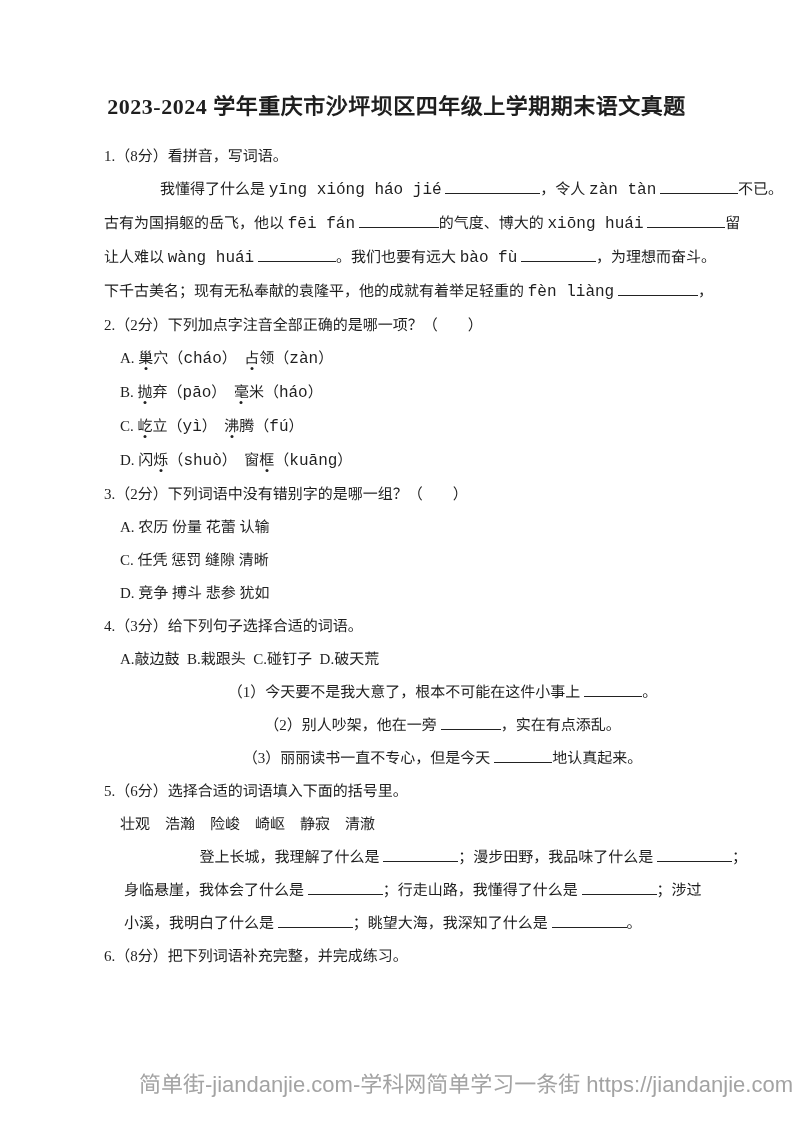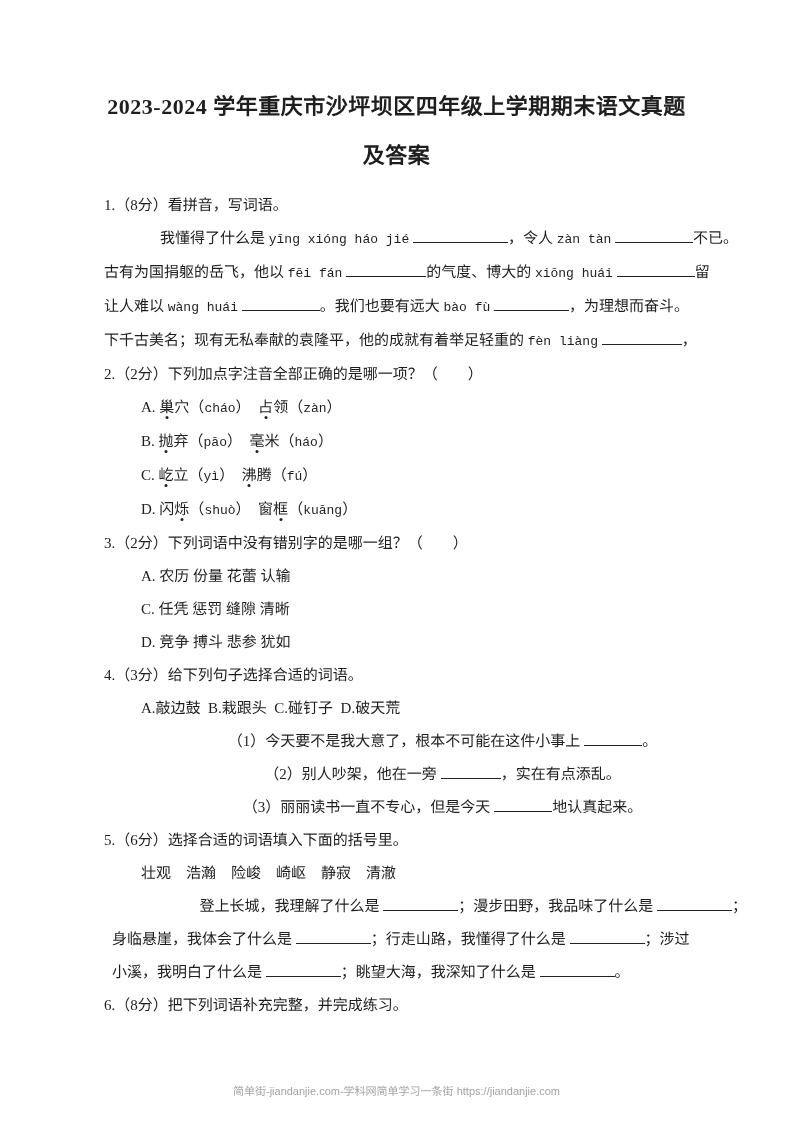--- a/index.html
+++ b/index.html
@@ -12,57 +12,56 @@
     overflow:hidden;
   }
   .title-block { padding-top:82px; text-align:center; }
   .title-line {
     font-size:22px; font-weight:bold; line-height:49px;
     letter-spacing:0.5px;
   }
   .content { padding:9px 46px 0 104px; font-size:15px; }
   .line { line-height:33px; white-space:pre; }
   .indent1 { padding-left:56px; }   
-  .opt { margin-left:37px; }        
+  .opt { margin-left:16px; }        
   .sub { margin-left:34px;text-align:center; }        
-  .q5p { margin-left:8px; }        
+  .q5p { margin-left:20px; }        
   .q5first { margin-left:20px; padding-left:39px;text-align:right; }
   .pinyin {
     font-family:"Liberation Mono","DejaVu Sans Mono",monospace;
-    font-size:13px;
+    font-size:16px;
   }
   .blank {
     display:inline-block;
     height:13px;
     border-bottom:1px solid #222222;
   }
   .dotchar { position:relative; display:inline-block; line-height:1.15; }
   .dotchar::after {
     content:"";
     position:absolute; left:50%; bottom:-3px;
     transform:translateX(-50%);
     width:3px; height:3px; border-radius:50%;
     background:#222222;
   }
   .footer {
     position:absolute; left:0; right:0; bottom:24px;
-    text-align:center;
+    text-align:right;
     font-family:"Liberation Sans","DejaVu Sans",sans-serif;
-    font-size:11px;
+    font-size:22px;
     color:#a3a3a3;
   }
 </style>
 </head>
 <body>
 
 <div class="page">
 
   <div class="title-block">
     <div class="title-line">2023-2024 学年重庆市沙坪坝区四年级上学期期末语文真题</div>
-    <div class="title-line">及答案</div>
   </div>
 
   <div class="content">
 
     <section>
       <div class="line">1.（8分）看拼音，写词语。</div>
       <div class="line indent1"><span>我懂得了什么是 </span><span class="pinyin">yīng xióng háo jié</span><span> </span><span class="blank" style="width: 95px;"></span><span>，令人 </span><span class="pinyin">zàn tàn</span><span> </span><span class="blank" style="width: 78px;"></span><span>不已。</span></div>
       <div class="line"><span>古有为国捐躯的岳飞，他以 </span><span class="pinyin">fēi fán</span><span> </span><span class="blank" style="width: 80px;"></span><span>的气度、博大的 </span><span class="pinyin">xiōng huái</span><span> </span><span class="blank" style="width: 78px;"></span><span>留</span></div>
       <div class="line"><span>让人难以 </span><span class="pinyin">wàng huái</span><span> </span><span class="blank" style="width: 78px;"></span><span>。我们也要有远大 </span><span class="pinyin">bào fù</span><span> </span><span class="blank" style="width: 75px;"></span><span>，为理想而奋斗。</span></div>
       <div class="line"><span>下千古美名；现有无私奉献的袁隆平，他的成就有着举足轻重的 </span><span class="pinyin">fèn liàng</span><span> </span><span class="blank" style="width: 80px;"></span><span>，</span></div>

